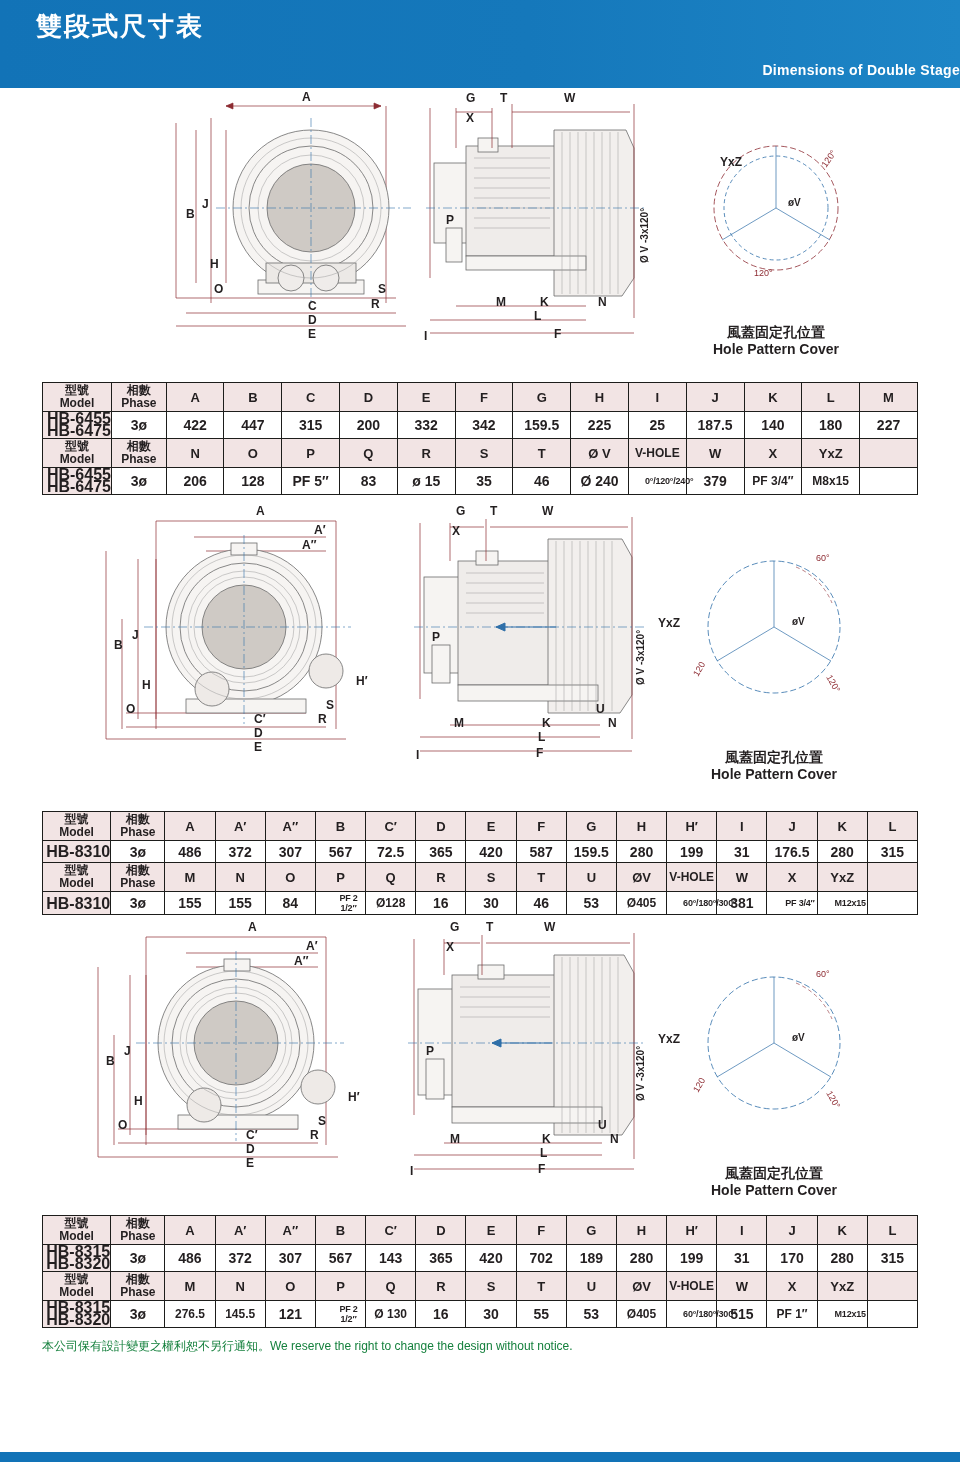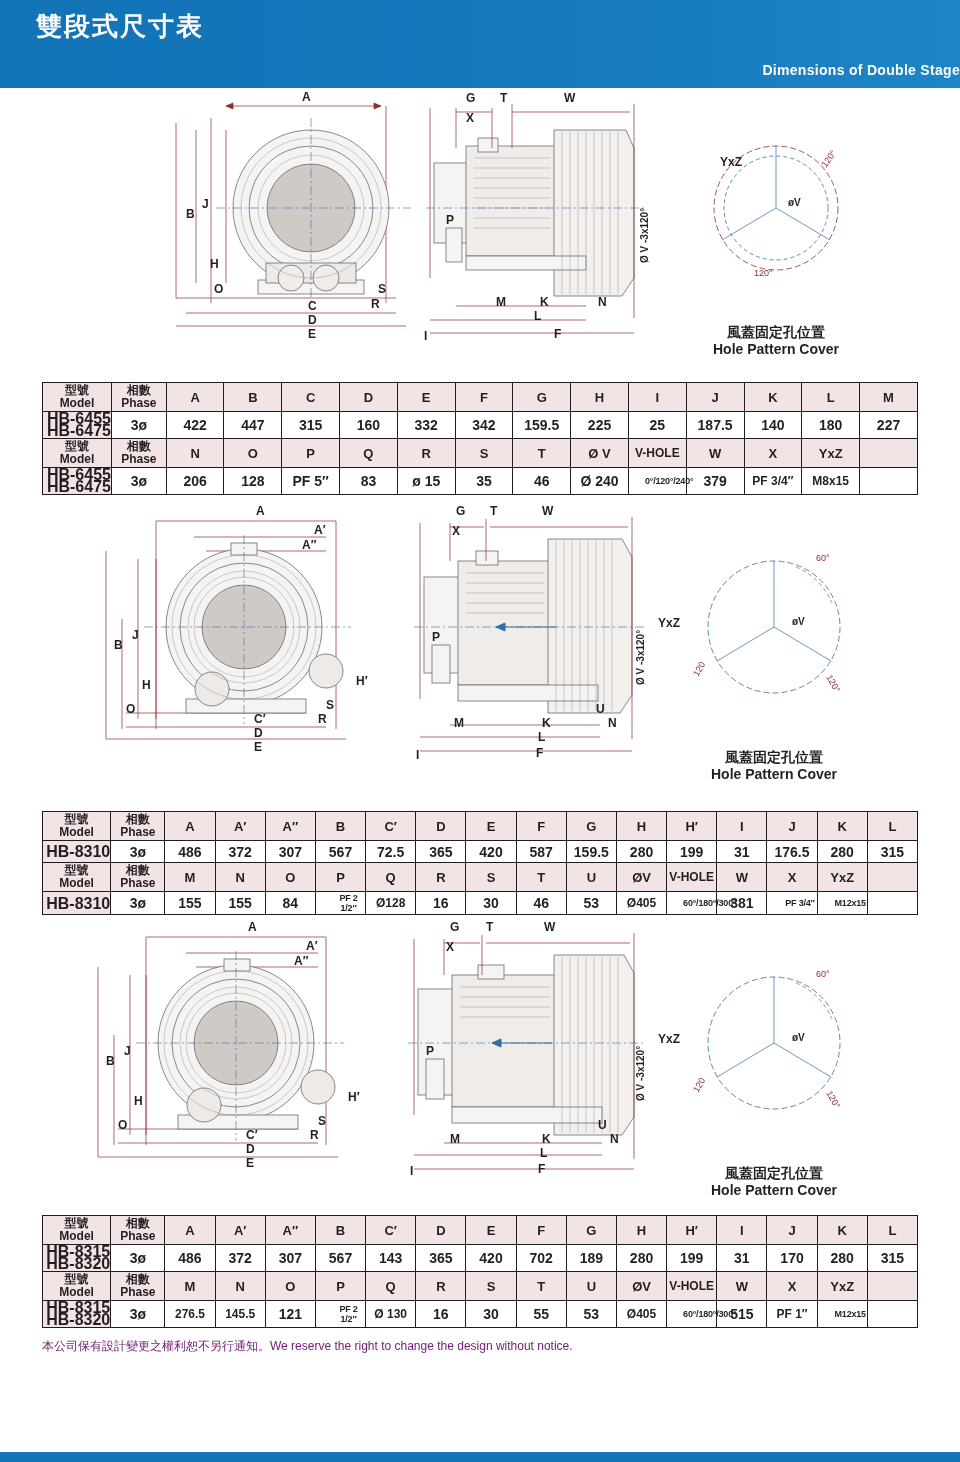--- a/index.html
+++ b/index.html
@@ -90,21 +90,21 @@
     text-align:right;
   }
   table.spec td.tiny { font-size:9px; letter-spacing:-0.2px;padding-left:16px; }
   table.spec td.mid { font-size:12px; }
   .model-cell div { line-height:12px; }
 
   .footer-note {
     width:876px;
     margin:10px auto 0 auto;
     font-size:12px;
-    color:#701a75;
+    color:#15803d;
     border-top:0;
   }
   .bottom-rule {
     width:960px;
     height:10px;
     background:#1273b7;
     position:absolute;
     left:0;
     bottom:0;
   }
@@ -276,21 +276,21 @@
     </tr>
     <tr>
       <td class="model model-cell">
         <div>HB-6455</div>
         <div>HB-6475</div>
       </td>
       <td>3ø</td>
       <td>422</td>
       <td>447</td>
       <td>315</td>
-      <td>160</td>
+      <td>200</td>
       <td>332</td>
       <td>342</td>
       <td>159.5</td>
       <td>225</td>
       <td>25</td>
       <td>187.5</td>
       <td>140</td>
       <td>180</td>
       <td>227</td>
     </tr>

